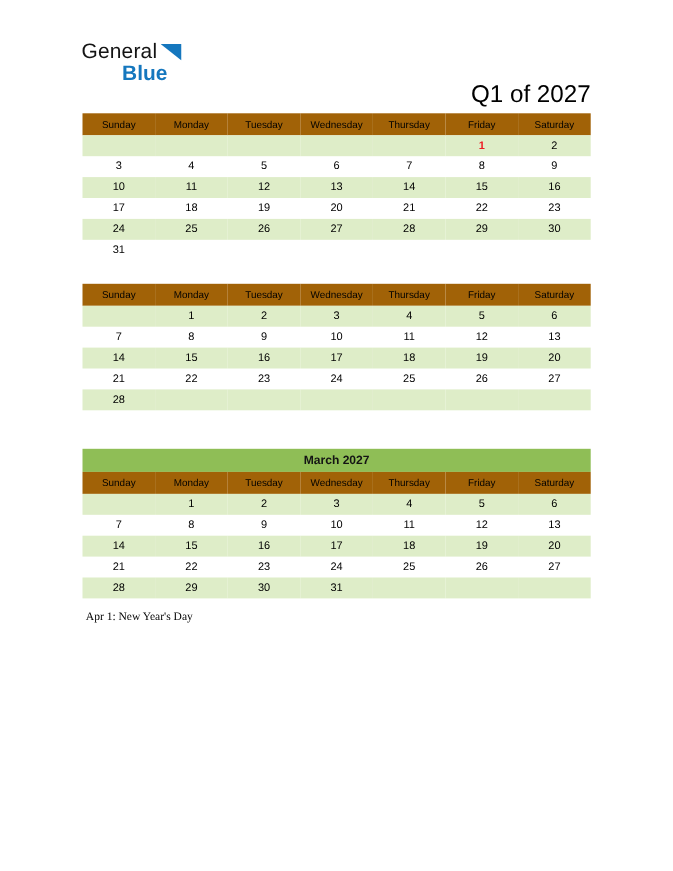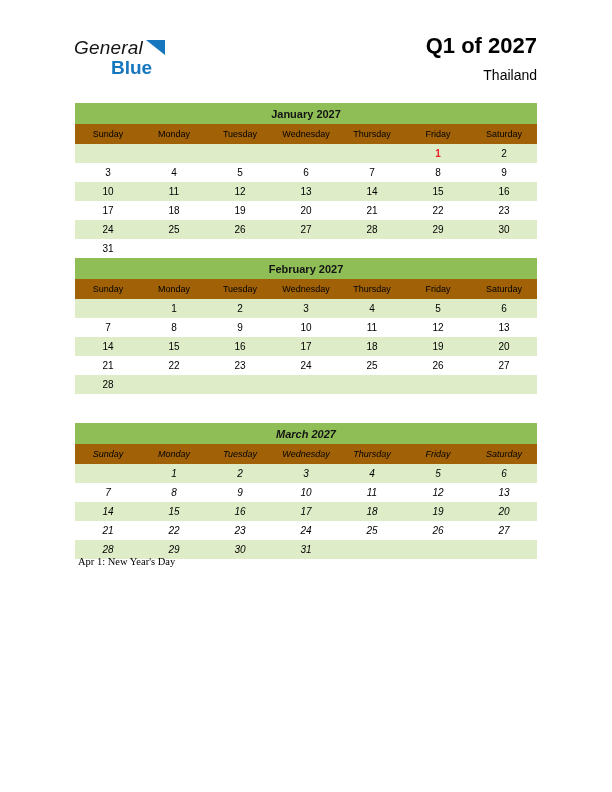--- a/index.html
+++ b/index.html
@@ -9,41 +9,41 @@
     background: #ffffff;
     position: relative;
     overflow: hidden;
     font-family: "Liberation Sans", sans-serif;
     color: #000;
   }
 
   
   .logo { position: absolute; left: 74px; top: 38px; line-height: 1; }
   .logo-l1 { display: flex; align-items: flex-start; }
-  .logo-general { font-size: 19px; font-weight: 400; color: #141414; letter-spacing: 0.2px; font-style: italic; }
+  .logo-general { font-size: 19px; font-weight: 400; color: #141414; letter-spacing: 0.2px; }
   .logo-flag { margin: 2px 0 0 3px; }
   .logo-flag polygon { fill: var(--brand-blue); }
   .logo-blue { font-size: 19px; font-weight: 700; color: var(--brand-blue); margin: 1px 0 0 37px; }
 
   
   .title-block { position: absolute; right: 75px; top: 33px; text-align: right; }
-  .title { font-size: 22px; font-weight: 700; }
+  .title { font-size: 22px; font-weight: 400; margin-top: 40px; }
   .subtitle { font-size: 14px; margin-top: 8px; }
 
   
   table.month {
     position: absolute;
     left: 75px;
     width: 462px;
     border-collapse: collapse;
     table-layout: fixed;
   }
   .m0 { top: 103px; }
   .m1 { top: 258px; }
-  .m2 { top: 423px; font-style: italic; }
+  .m2 { top: 408px; }
 
   th.mname {
     background: var(--header-green);
     height: 19px;
     font-size: 11px;
     font-weight: 700;
     text-align: center;
     color: #141414;
   }
   tr.dow th {
@@ -86,23 +86,20 @@
 </div>
 
 <div class="title-block">
   <div class="title">Q1 of 2027</div>
   <div class="subtitle">Thailand</div>
 </div>
 
 <div id="months">
     <table class="month m0">
       <thead>
-        <tr>
-          <th colspan="7" class="mname">January 2027</th>
-        </tr>
         <tr class="dow">
           <th>Sunday</th>
           <th>Monday</th>
           <th>Tuesday</th>
           <th>Wednesday</th>
           <th>Thursday</th>
           <th>Friday</th>
           <th>Saturday</th>
         </tr>
       </thead>
@@ -158,23 +155,20 @@
           <td></td>
           <td></td>
           <td></td>
           <td></td>
           <td></td>
         </tr>
       </tbody>
     </table>
     <table class="month m1">
       <thead>
-        <tr>
-          <th colspan="7" class="mname">February 2027</th>
-        </tr>
         <tr class="dow">
           <th>Sunday</th>
           <th>Monday</th>
           <th>Tuesday</th>
           <th>Wednesday</th>
           <th>Thursday</th>
           <th>Friday</th>
           <th>Saturday</th>
         </tr>
       </thead>

